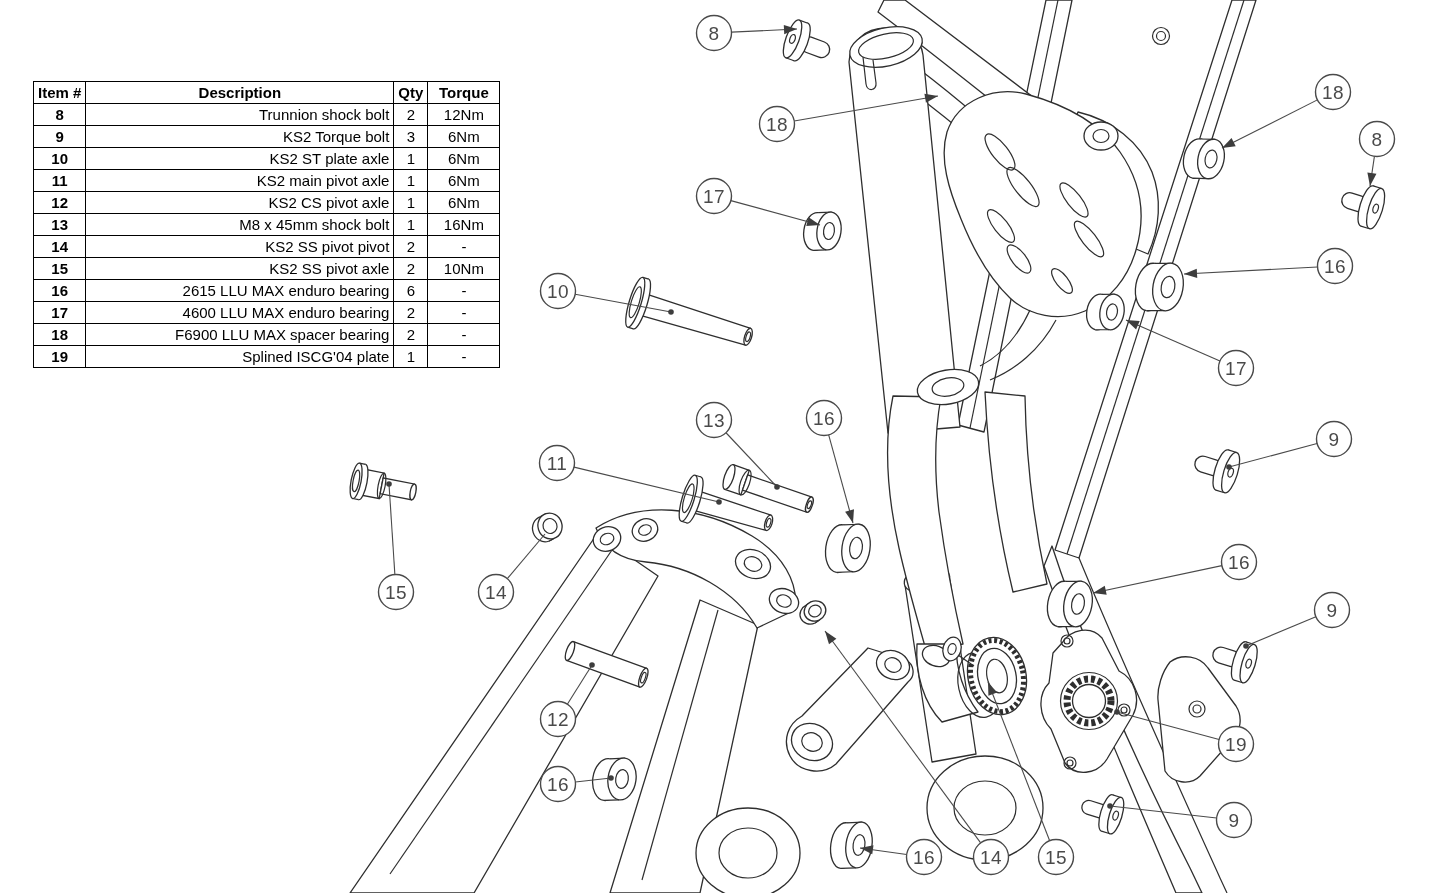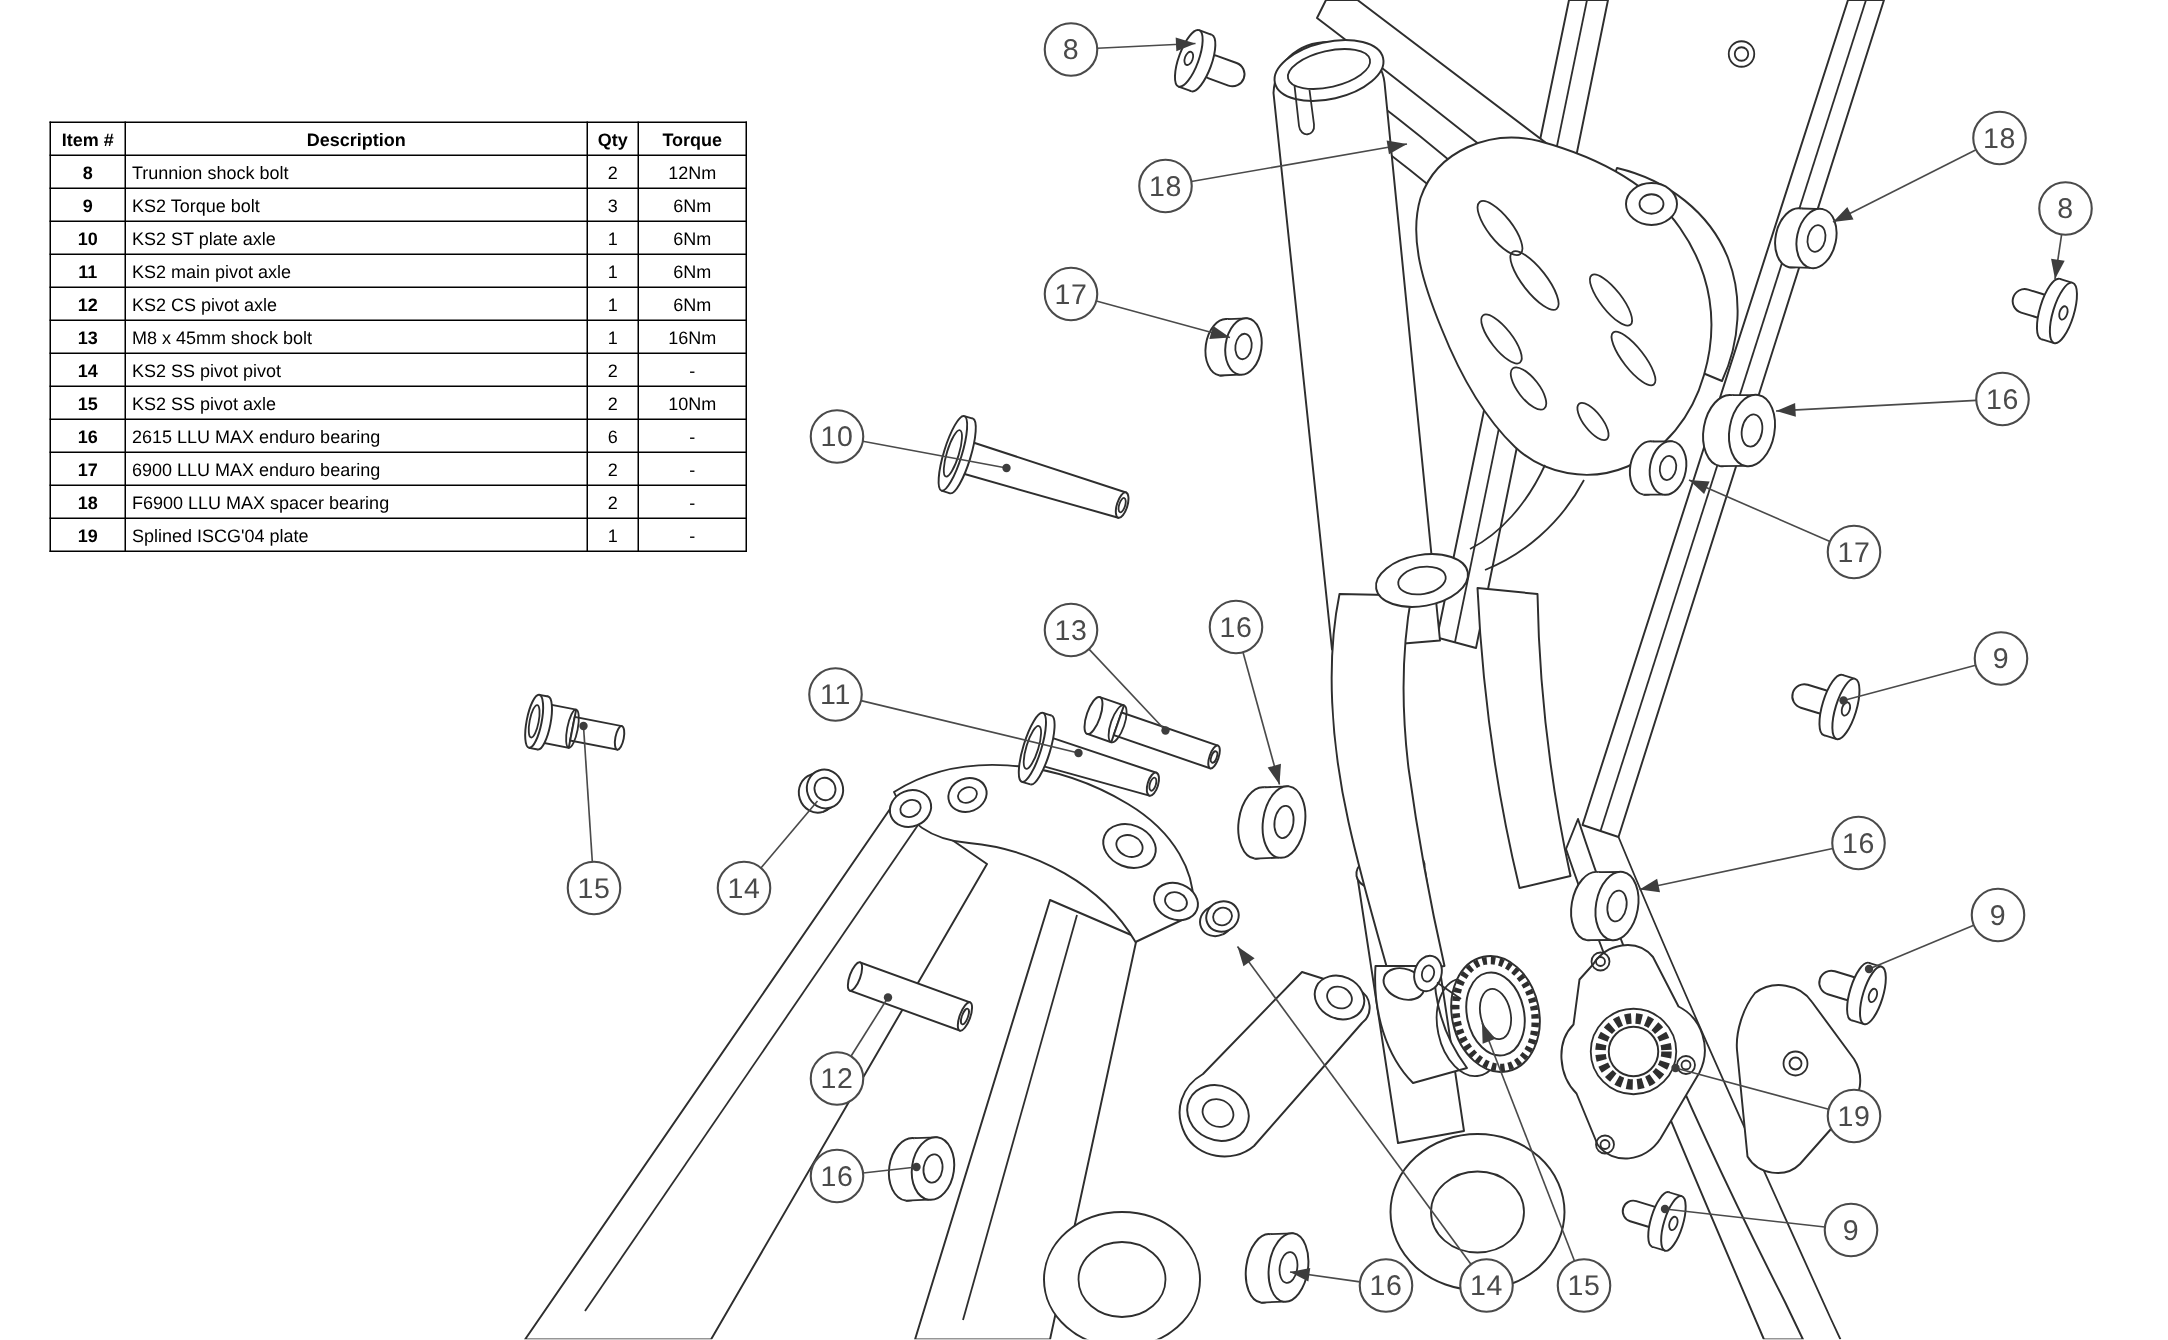--- a/index.html
+++ b/index.html
@@ -11,26 +11,26 @@
   .ln{fill:none;stroke:#2e2e2e;stroke-width:1.2;stroke-linejoin:round;}
   .knurl{fill:none;stroke:#2e2e2e;stroke-width:5;stroke-dasharray:3 2.6;}
   .spline{fill:none;stroke:#2e2e2e;stroke-width:7;stroke-dasharray:4 3;}
   .leader{stroke:#4a4a4a;stroke-width:1.1;fill:none;}
   .afill{fill:#3d3d3d;stroke:none;}
   .dot{fill:#3d3d3d;stroke:none;}
   .balloon{fill:#ffffff;stroke:#4a4a4a;stroke-width:1.4;}
   .bnum{font-family:"Liberation Sans",sans-serif;font-size:19px;fill:#4a4a4a;letter-spacing:.5px;}
   
   .parts-table{position:absolute;left:33px;top:81px;border-collapse:collapse;table-layout:fixed;
-               font-size:12px;color:#000;background:#fff;}
+               font-size:15px;color:#000;background:#fff;}
   .parts-table th,.parts-table td{border:1.6px solid #000;height:21px;padding:0 4px;white-space:nowrap;overflow:hidden;}
   .parts-table th{font-weight:bold;text-align:center;}
   .col-item{width:50px;} .col-desc{width:308px;} .col-qty{width:34px;} .col-trq{width:72px;}
   td.item{font-weight:bold;text-align:center;}
-  td.desc{text-align:left;margin-top:40px;}
+  td.desc{text-align:right;margin-top:40px;}
   td.qty,td.trq{text-align:center;}
 </style>
 </head>
 <body>
 
 <div id="page">
 
   
   <table class="parts-table">
     <colgroup>
@@ -97,21 +97,21 @@
           <td class="trq">10Nm</td>
         </tr>
         <tr>
           <td class="item">16</td>
           <td class="desc">2615 LLU MAX enduro bearing</td>
           <td class="qty">6</td>
           <td class="trq">-</td>
         </tr>
         <tr>
           <td class="item">17</td>
-          <td class="desc">6900 LLU MAX enduro bearing</td>
+          <td class="desc">4600 LLU MAX enduro bearing</td>
           <td class="qty">2</td>
           <td class="trq">-</td>
         </tr>
         <tr>
           <td class="item">18</td>
           <td class="desc">F6900 LLU MAX spacer bearing</td>
           <td class="qty">2</td>
           <td class="trq">-</td>
         </tr>
         <tr>

